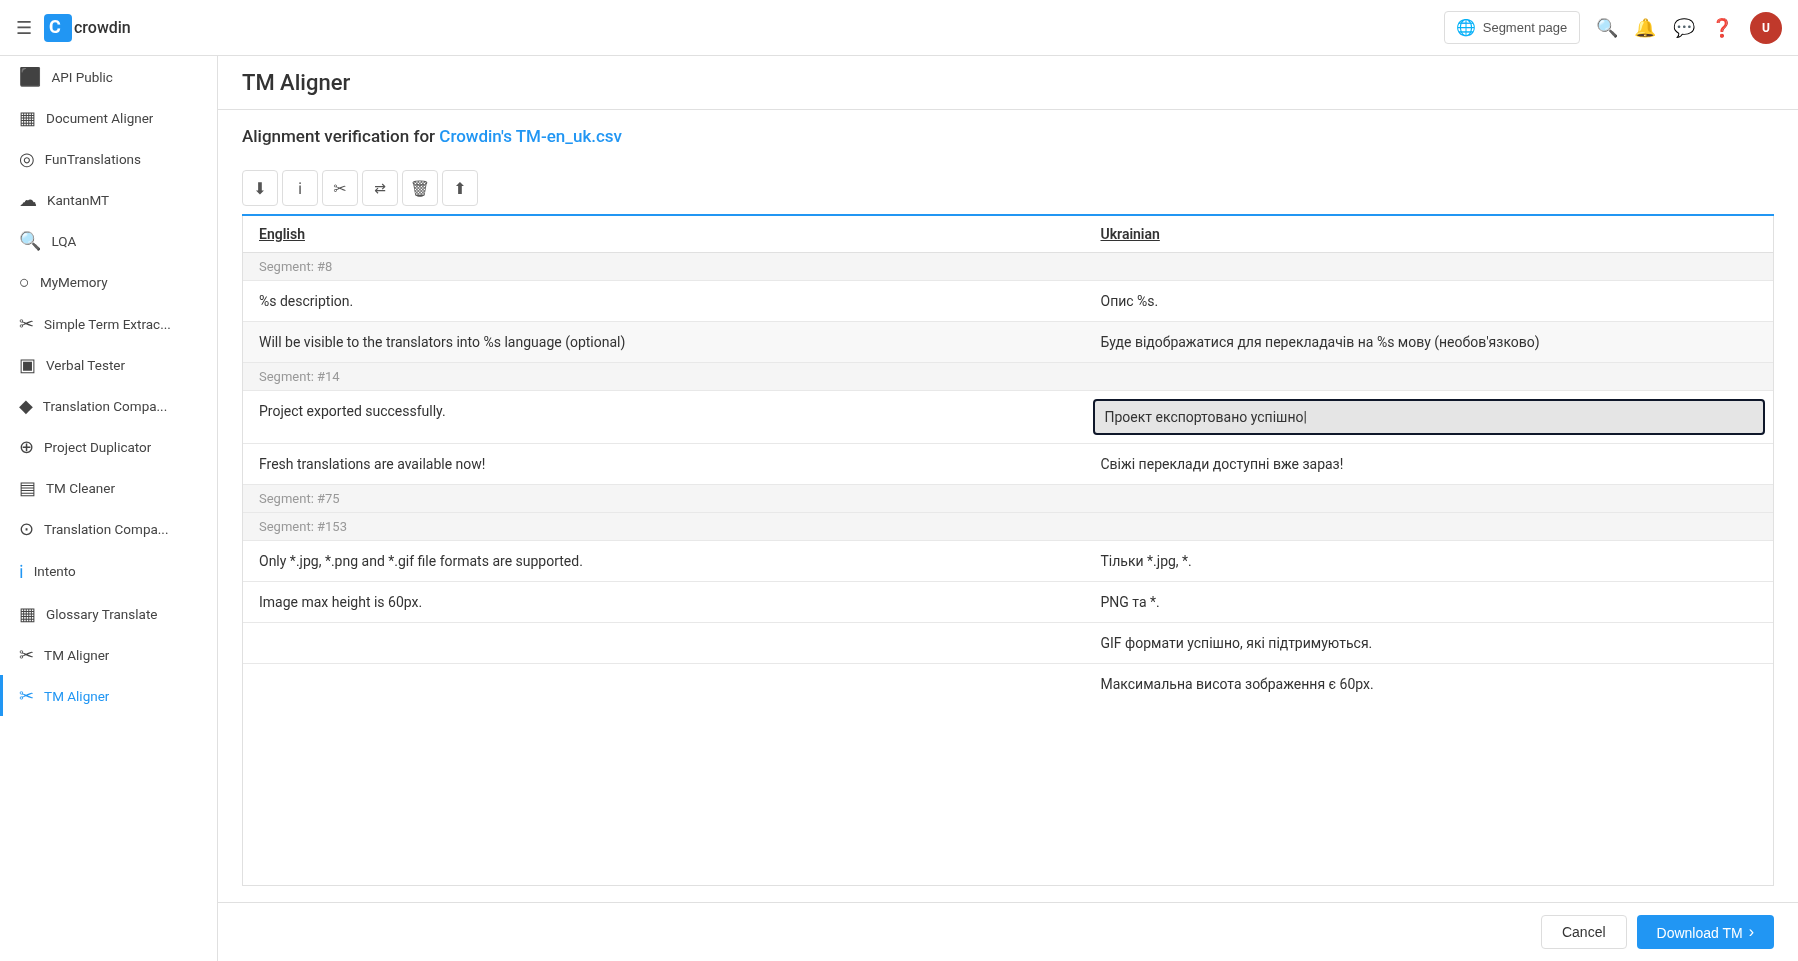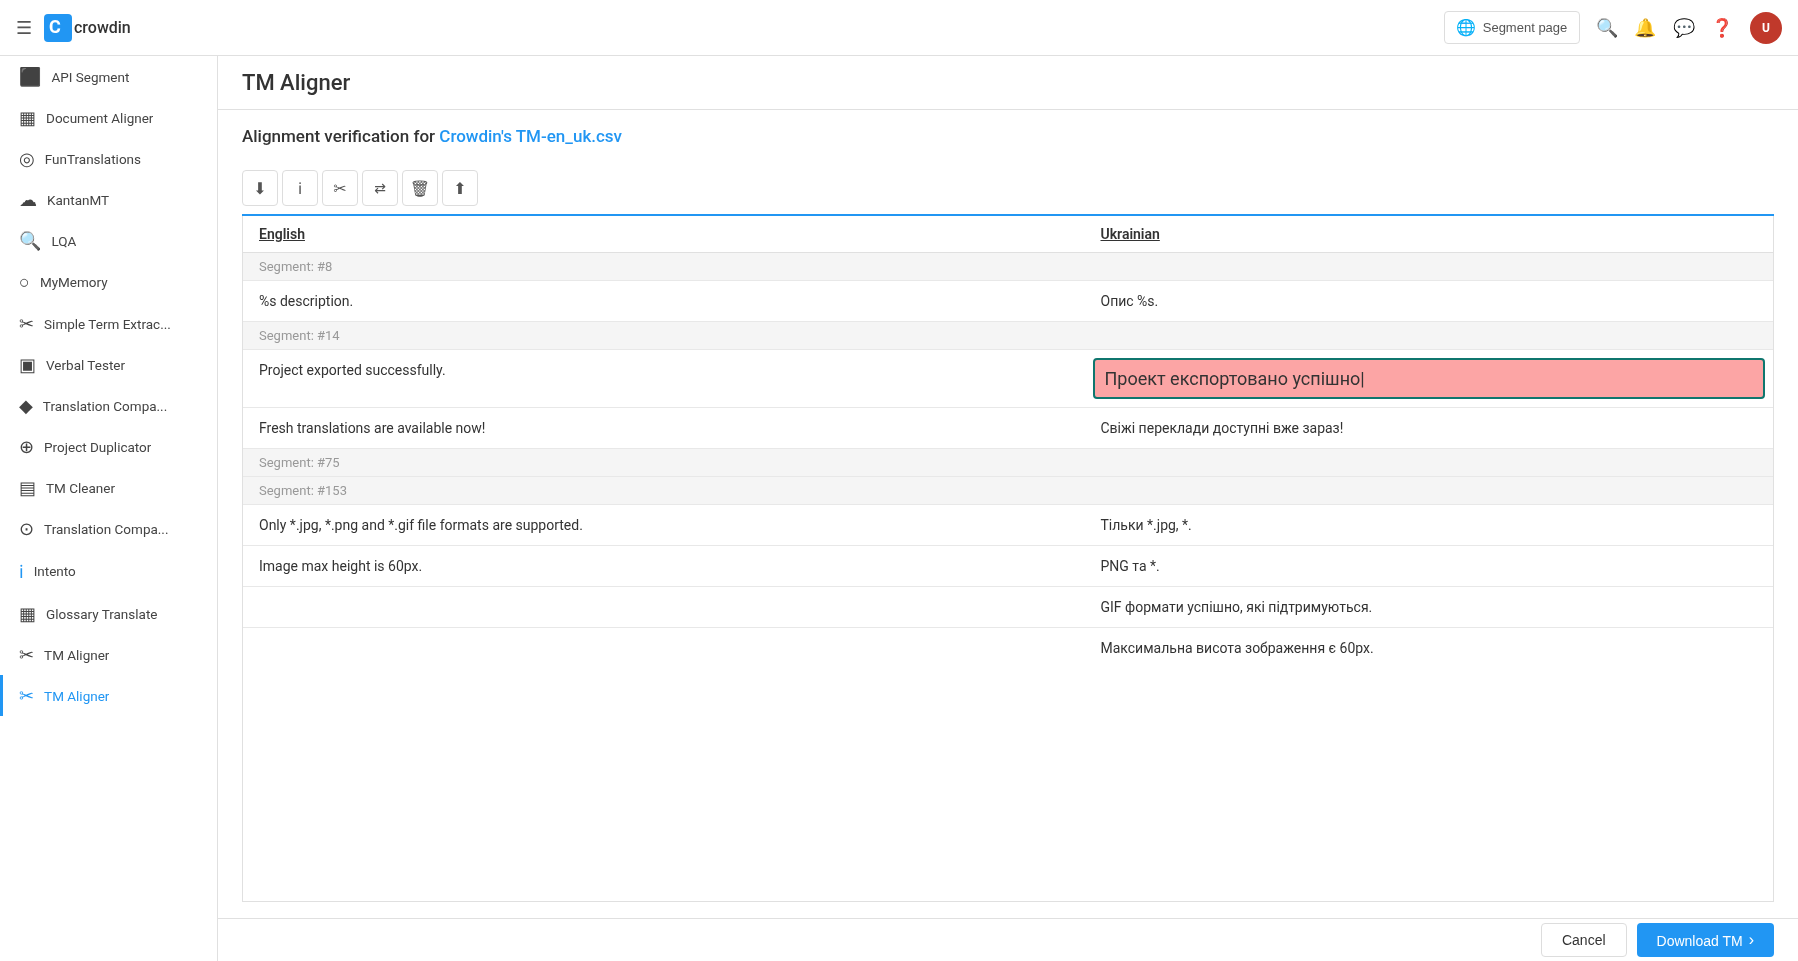--- a/index.html
+++ b/index.html
@@ -74,30 +74,30 @@
     thead th:last-child { width: 45%; }
 
     .segment-row td {
       background: #f5f5f5; padding: 6px 16px;
       font-size: 13px; color: #999; border-top: 1px solid #e8e8e8;
     }
     .data-row td { padding: 12px 16px; border-top: 1px solid #e8e8e8; vertical-align: top; font-size: 14px; }
     .data-row.highlighted td { background: #f8f8f8; }
     .data-row.active-row td:last-child { padding: 8px; }
     .editable-cell {
-      border: 2px solid #0f766e; border-radius: 4px;
+      border: 2px solid #0f172a; border-radius: 4px;
       padding: 8px 10px; outline: none; width: 100%;
-      font-size: 18px; color: #333; background: #fca5a5;
+      font-size: 14px; color: #333; background: #e5e5e5;
       min-height: 36px;
     }
 
     
     .footer {
       display: flex; justify-content: flex-end; gap: 10px;
-      padding: 4px 24px; border-top: 1px solid #e0e0e0; background: #fff; flex-shrink: 0;
+      padding: 12px 24px; border-top: 1px solid #e0e0e0; background: #fff; flex-shrink: 0;
     }
     .btn { padding: 8px 20px; border-radius: 4px; font-size: 14px; cursor: pointer; border: none; }
     .btn-default { background: #fff; border: 1px solid #ddd; color: #333; }
     .btn-primary {
       background: #2196f3; color: #fff; display: flex; align-items: flex-end; gap: 6px;
     }
 
     
     ::-webkit-scrollbar { width: 6px; }
     ::-webkit-scrollbar-track { background: #f0f0f0; }
@@ -131,21 +131,21 @@
       <span style="font-size:12px;color:#fff;">U</span>
     </div>
   </div>
 </div>
 
 <div class="main-layout">
 
   <div class="sidebar">
     <div class="sidebar-item">
       <span class="sidebar-icon">⬛</span>
-      <span class="sidebar-label">API Segment</span>
+      <span class="sidebar-label">API Public</span>
     </div>
     <div class="sidebar-item">
       <span class="sidebar-icon">▦</span>
       <span class="sidebar-label">Document Aligner</span>
     </div>
     <div class="sidebar-item">
       <span class="sidebar-icon">◎</span>
       <span class="sidebar-label">FunTranslations</span>
     </div>
     <div class="sidebar-item">
@@ -246,20 +246,24 @@
 
             <tr class="segment-row">
               <td colspan="2">Segment: #8</td>
             </tr>
 
             <tr class="data-row">
               <td>%s description.</td>
               <td>Опис %s.</td>
             </tr>
 
+            <tr class="data-row highlighted">
+              <td>Will be visible to the translators into %s language (optional)</td>
+              <td>Буде відображатися для перекладачів на %s мову (необов'язково)</td>
+            </tr>
 
             <tr class="segment-row">
               <td colspan="2">Segment: #14</td>
             </tr>
 
             <tr class="data-row active-row">
               <td>Project exported successfully.</td>
               <td>
                 <div class="editable-cell" contenteditable="true" style="">Проект експортовано успішно|</div>
               </td>

